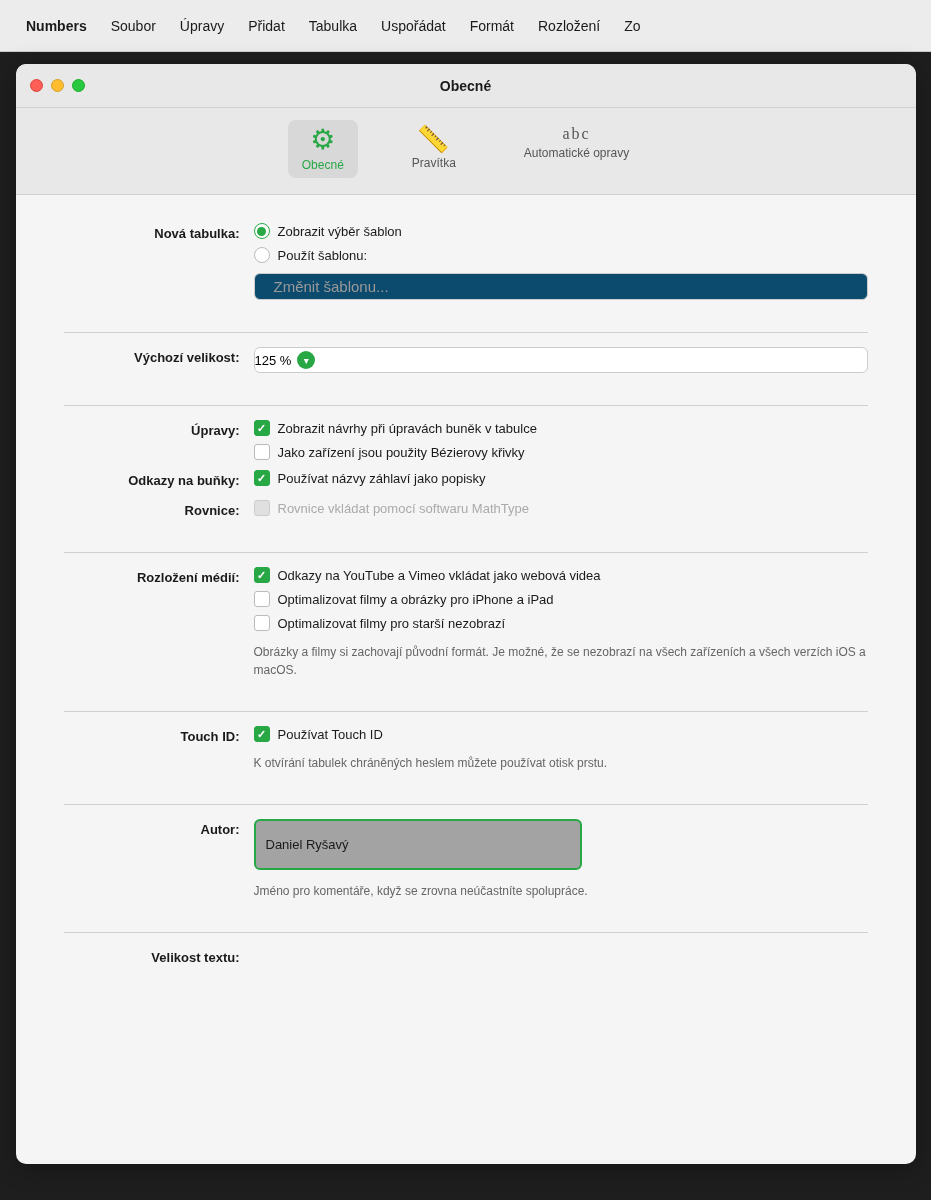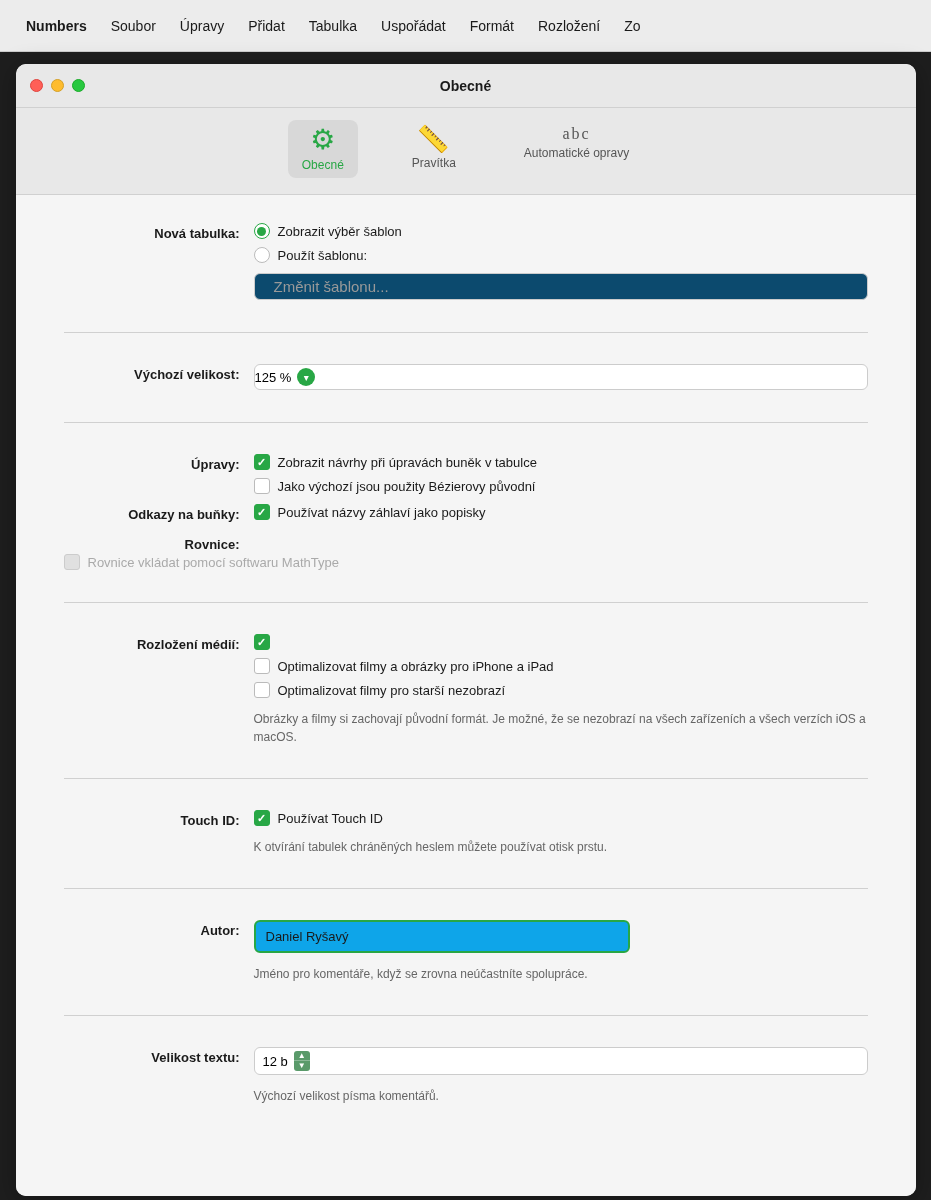--- a/index.html
+++ b/index.html
@@ -124,21 +124,21 @@
     
     .content {
       padding: 28px 48px 28px 48px;
       background: #f5f5f5;
     }
 
     
     .section {
       border-bottom: 1px solid #d0d0d0;
       padding-bottom: 22px;
-      margin-bottom: 31px;
+      margin-bottom: 14px;
     }
     .section:last-child {
       border-bottom: none;
     }
 
     
     .pref-row {
       display: flex;
       align-items: flex-start;
       margin-bottom: 10px;
@@ -268,24 +268,24 @@
       font-size: 12px;
       color: #666;
       line-height: 1.5;
       margin-top: 4px;
     }
 
     
     .text-input {
       border: 2px solid #28a745;
       border-radius: 6px;
-      padding: 7px 10px;
-      font-size: 13px;
-      background: #0ea5e9;
-      width: 376px;
+      padding: 16px 10px;
+      font-size: 13px;
+      background: #a3a3a3;
+      width: 328px;
       color: #1a1a1a;
       outline: none;
     }
 
     
     .stepper {
       background: white;
       border: 1px solid #ccc;
       border-radius: 6px;
       padding: 3px 8px;
@@ -397,52 +397,53 @@
     <div class="section">
       <div class="pref-row">
         <span class="pref-label">Úpravy:</span>
         <div class="pref-controls">
           <div class="option-row">
             <div class="checkbox checked"></div>
             <span>Zobrazit návrhy při úpravách buněk v tabulce</span>
           </div>
           <div class="option-row">
             <div class="checkbox"></div>
-            <span>Jako výchozí jsou použity Bézierovy původní</span>
+            <span>Jako zařízení jsou použity Bézierovy křivky</span>
           </div>
         </div>
       </div>
 
       <div class="pref-row" style="margin-top:6px;">
         <span class="pref-label">Odkazy na buňky:</span>
         <div class="pref-controls">
           <div class="option-row">
             <div class="checkbox checked"></div>
             <span>Používat názvy záhlaví jako popisky</span>
           </div>
         </div>
       </div>
 
-      <div class="pref-row" style="margin-top:6px;flex-direction:column;">
+      <div class="pref-row" style="margin-top:6px;">
         <span class="pref-label">Rovnice:</span>
         <div class="pref-controls">
           <div class="option-row disabled">
             <div class="checkbox disabled"></div>
             <span class="gray-text">Rovnice vkládat pomocí softwaru MathType</span>
           </div>
         </div>
       </div>
     </div>
 
     <div class="section">
       <div class="pref-row">
         <span class="pref-label">Rozložení médií:</span>
         <div class="pref-controls">
           <div class="option-row">
             <div class="checkbox checked"></div>
+            <span>Odkazy na YouTube a Vimeo vkládat jako webová videa</span>
           </div>
           <div class="option-row">
             <div class="checkbox"></div>
             <span>Optimalizovat filmy a obrázky pro iPhone a iPad</span>
           </div>
           <div class="option-row">
             <div class="checkbox"></div>
             <span>Optimalizovat filmy pro starší nezobrazí</span>
           </div>
           <div class="note-text">Obrázky a filmy si zachovají původní formát. Je možné, že se
@@ -470,27 +471,17 @@
         <div class="pref-controls">
           <input type="text" class="text-input" value="Daniel Ryšavý" style="">
           <div class="note-text">Jméno pro komentáře, když se zrovna neúčastníte spolupráce.</div>
         </div>
       </div>
     </div>
 
     <div class="section">
       <div class="pref-row">
         <span class="pref-label">Velikost textu:</span>
-        <div class="pref-controls">
-          <div class="stepper">
-            <span>12 b</span>
-            <div class="stepper-arrows">
-              <div class="stepper-arrow">▲</div>
-              <div class="stepper-arrow">▼</div>
-            </div>
-          </div>
-          <div class="note-text">Výchozí velikost písma komentářů.</div>
-        </div>
       </div>
     </div>
 
   </div>
 </div>
 
 </body></html>

